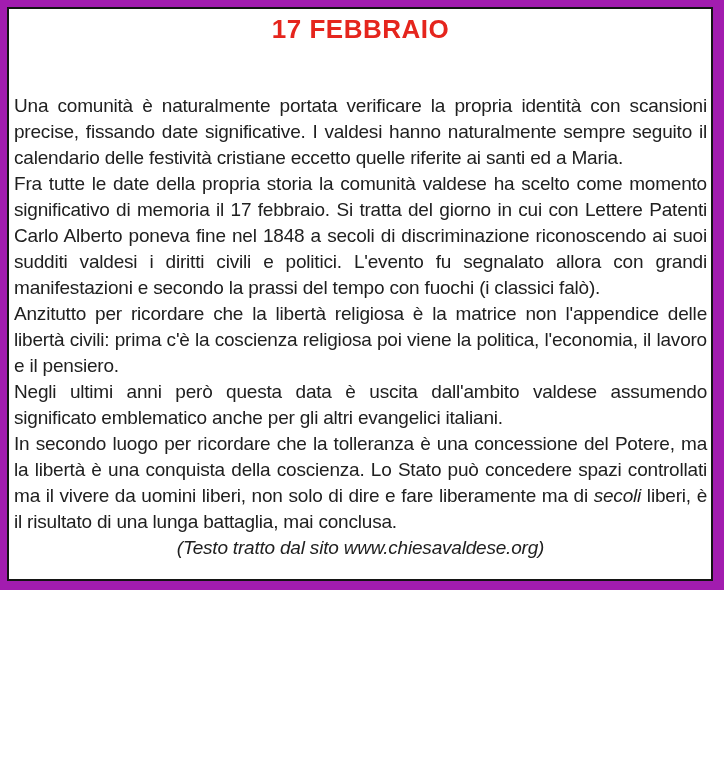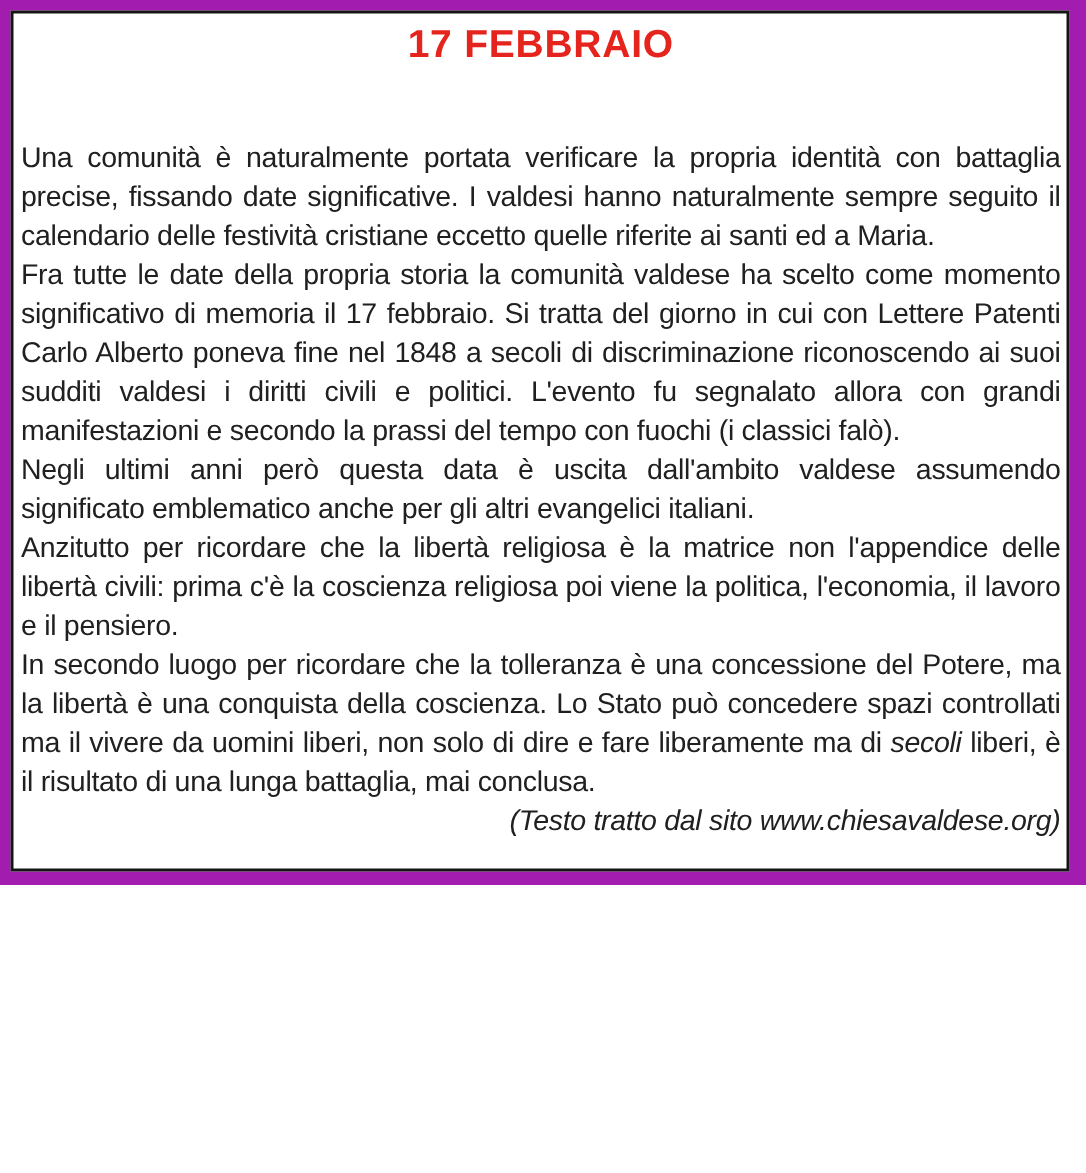--- a/index.html
+++ b/index.html
@@ -48,34 +48,34 @@
     font-size: 19px;
     line-height: 26px;
     font-weight: 400;
     letter-spacing: -0.2px;
   }
   .body-text p {
     margin: 0;
     text-align: justify;
   }
   .body-text p:last-child {
-    text-align: right;
+    text-align: center;
   }
   .italic {
     font-style: italic;
   }
 </style>
 </head>
 <body>
 
 <div class="page">
   <div class="frame" style="border-color: rgb(20, 20, 20);">
     <h1 class="doc-title" style="color: rgb(229, 37, 29);">17 FEBBRAIO</h1>
     <div class="body-text">
-        <p><span>Una comunità è naturalmente portata verificare la propria identità con battaglia precise, fissando date significative. I valdesi hanno naturalmente sempre seguito il calendario delle festività cristiane eccetto quelle riferite ai santi ed a Maria.</span></p>
+        <p><span>Una comunità è naturalmente portata verificare la propria identità con scansioni precise, fissando date significative. I valdesi hanno naturalmente sempre seguito il calendario delle festività cristiane eccetto quelle riferite ai santi ed a Maria.</span></p>
         <p><span>Fra tutte le date della propria storia la comunità valdese ha scelto come momento significativo di memoria il 17 febbraio. Si tratta del giorno in cui con Lettere Patenti Carlo Alberto poneva fine nel 1848 a secoli di discriminazione riconoscendo ai suoi sudditi valdesi i diritti civili e politici. L'evento fu segnalato allora con grandi manifestazioni e secondo la prassi del tempo con fuochi (i classici falò).</span></p>
+        <p><span>Anzitutto per ricordare che la libertà religiosa è la matrice non l'appendice delle libertà civili: prima c'è la coscienza religiosa poi viene la politica, l'economia, il lavoro e il pensiero.</span></p>
         <p><span>Negli ultimi anni però questa data è uscita dall'ambito valdese assumendo significato emblematico anche per gli altri evangelici italiani.</span></p>
-        <p><span>Anzitutto per ricordare che la libertà religiosa è la matrice non l'appendice delle libertà civili: prima c'è la coscienza religiosa poi viene la politica, l'economia, il lavoro e il pensiero.</span></p>
         <p><span>In secondo luogo per ricordare che la tolleranza è una concessione del Potere, ma la libertà è una conquista della coscienza. Lo Stato può concedere spazi controllati ma il vivere da uomini liberi, non solo di dire e fare liberamente ma di </span><span class="italic">secoli</span><span> liberi, è il risultato di una lunga battaglia, mai conclusa.</span></p>
         <p><span class="italic">(Testo tratto dal sito www.chiesavaldese.org)</span></p>
       </div>
   </div>
 </div>
 
 </body></html>

